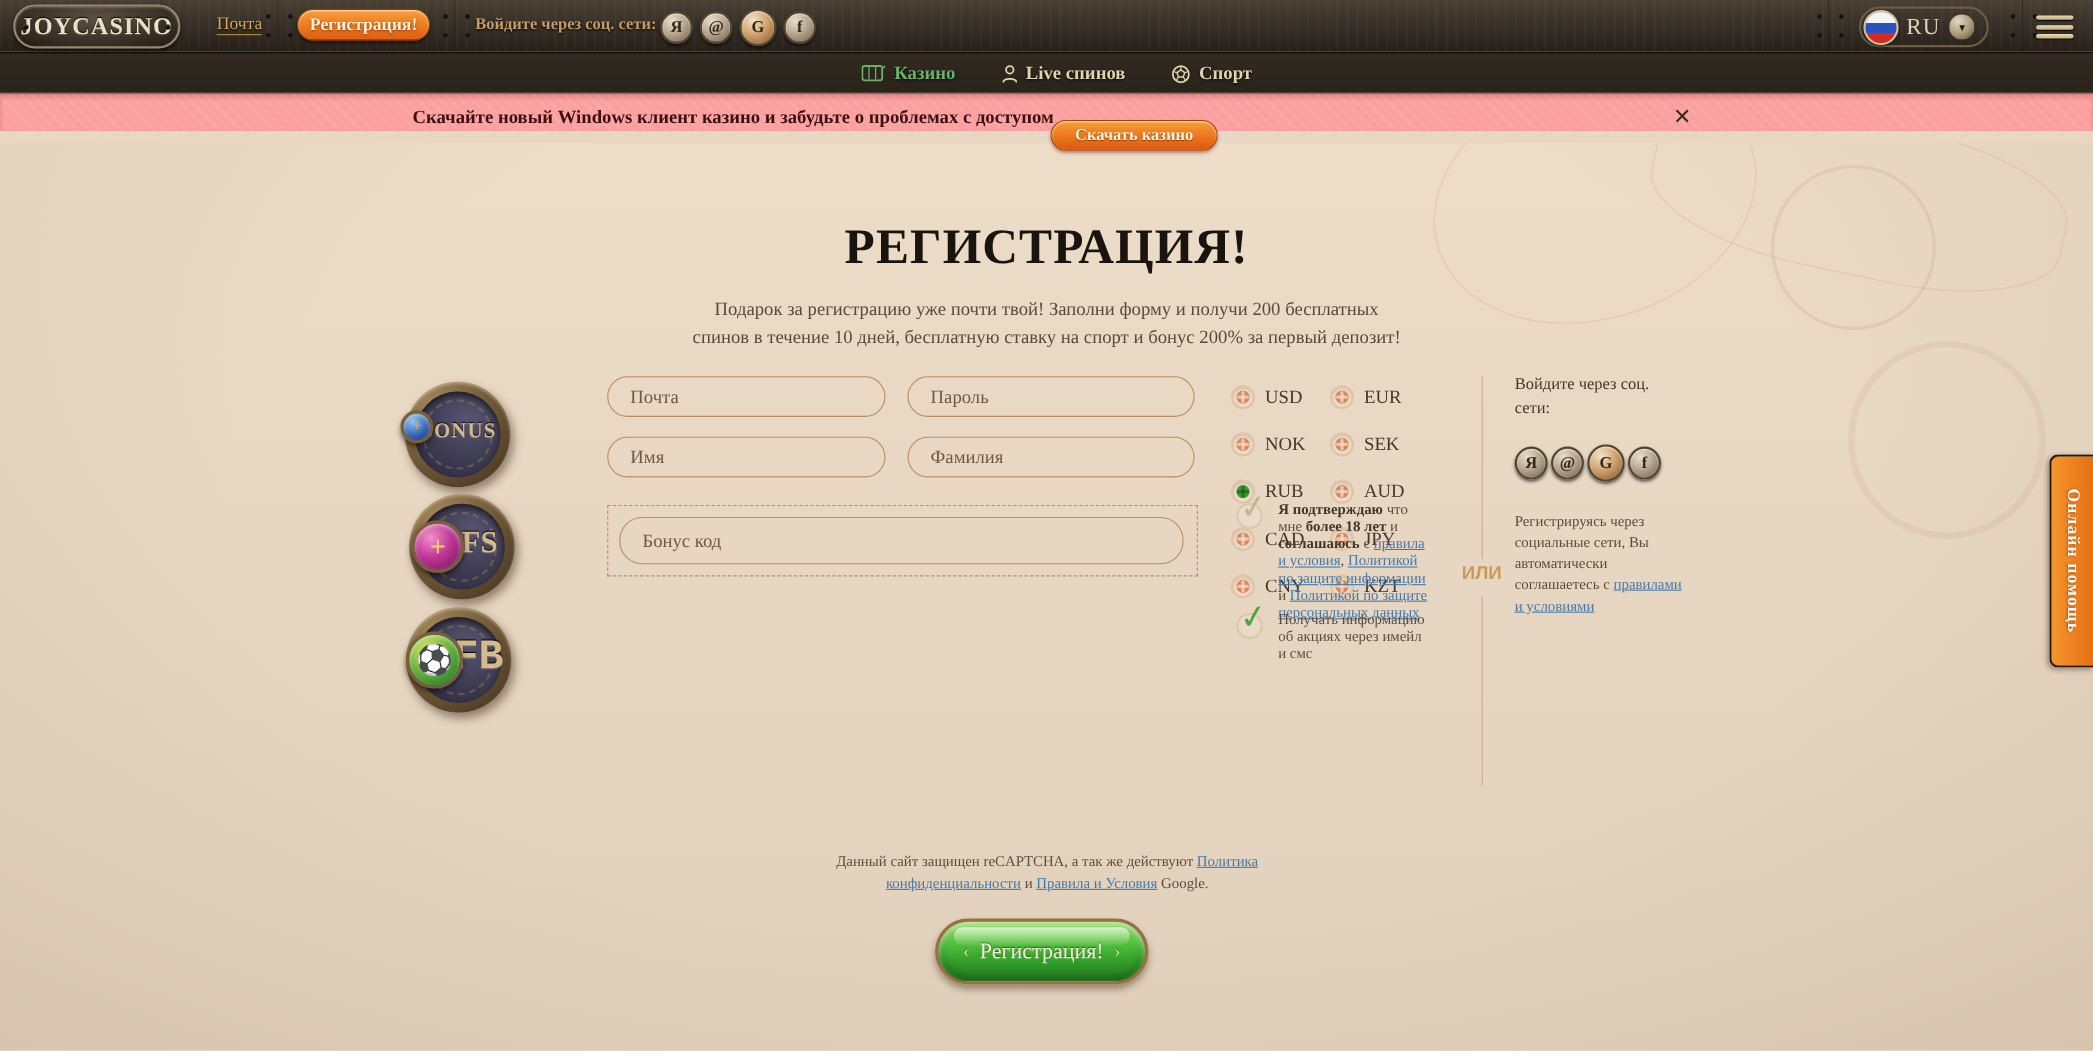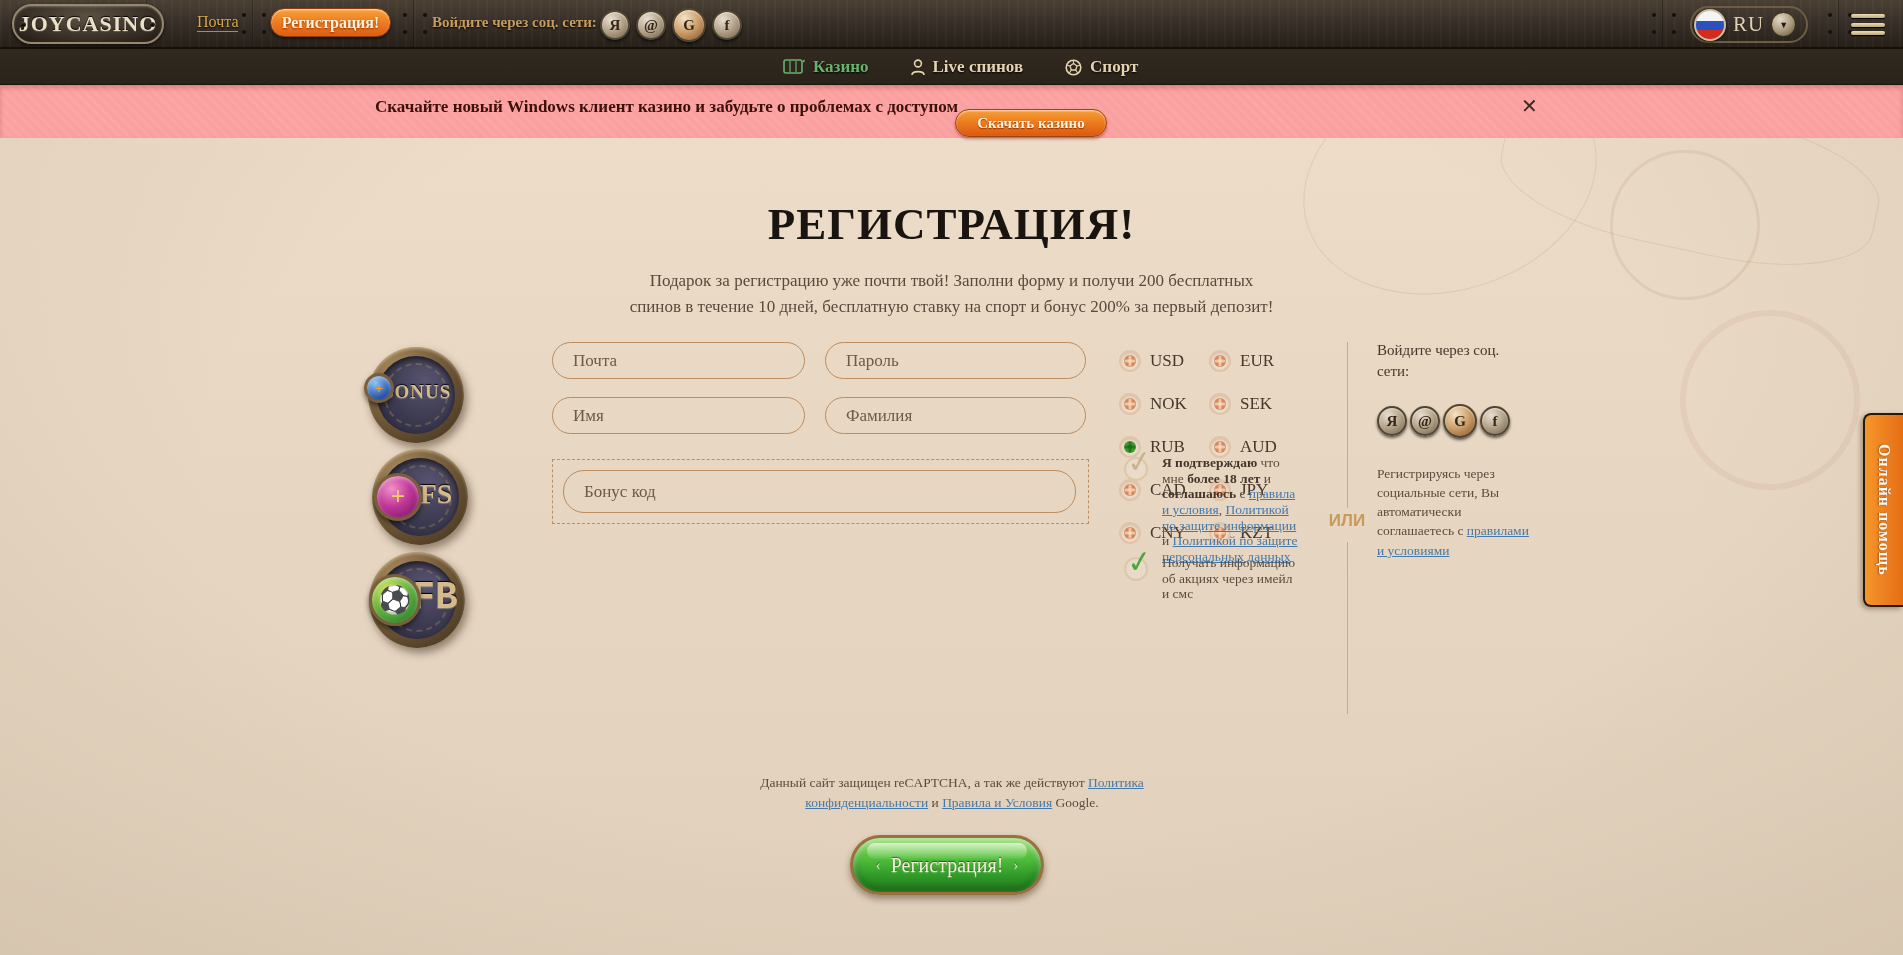--- a/index.html
+++ b/index.html
@@ -63,21 +63,21 @@
   
   #navbar { position:absolute; left:0; top:49px; width:100%; height:36px;
     background:linear-gradient(180deg,#322a20 0%,#2a2319 100%); border-bottom:1px solid #181209; z-index:29;}
   #nav-tabs { position:absolute; left:783px; top:0; height:36px; display:flex; gap:42px; align-items:center; }
   .nav-tab { display:flex; align-items:center; gap:8px; cursor:pointer; font-size:17px; font-weight:bold;
     color:#e3d3ae; text-shadow:0 1px 2px #000; }
   .nav-tab.active { color:#67b36b;text-align:right; }
   .nav-tab svg { display:block; }
 
   
-  #banner { position:absolute; left:0; top:85px; width:100%; height:53px; background:#fba0a0; z-index:28;
+  #banner { position:absolute; left:0; top:85px; width:100%; height:34px; background:#fba0a0; z-index:28;
     box-shadow:inset 0 3px 5px rgba(120,20,20,0.25); }
   #banner:after { content:""; position:absolute; inset:0; pointer-events:none;
     background:repeating-linear-gradient(45deg, rgba(255,255,255,0.06) 0 3px, transparent 3px 7px); }
   .banner-text { position:absolute; left:375px; top:12px; font-size:17px; font-weight:bold; color:#3d100c; z-index:2;}
   .banner-btn { position:absolute; left:955px; top:24px; width:152px; height:28px; border-radius:14px;
     background:linear-gradient(180deg,#f6a037 0%,#ec7a1e 50%,#da5a10 100%);
     border:1px solid #9c4410; color:#fdf3dc; font-weight:bold; font-size:15px;
     font-family:"Liberation Serif", serif; cursor:pointer; z-index:2;
     box-shadow:inset 0 1px 2px rgba(255,255,255,0.7), 0 2px 3px rgba(150,40,30,0.5);
     text-shadow:0 1px 1px rgba(120,40,0,0.8); }

